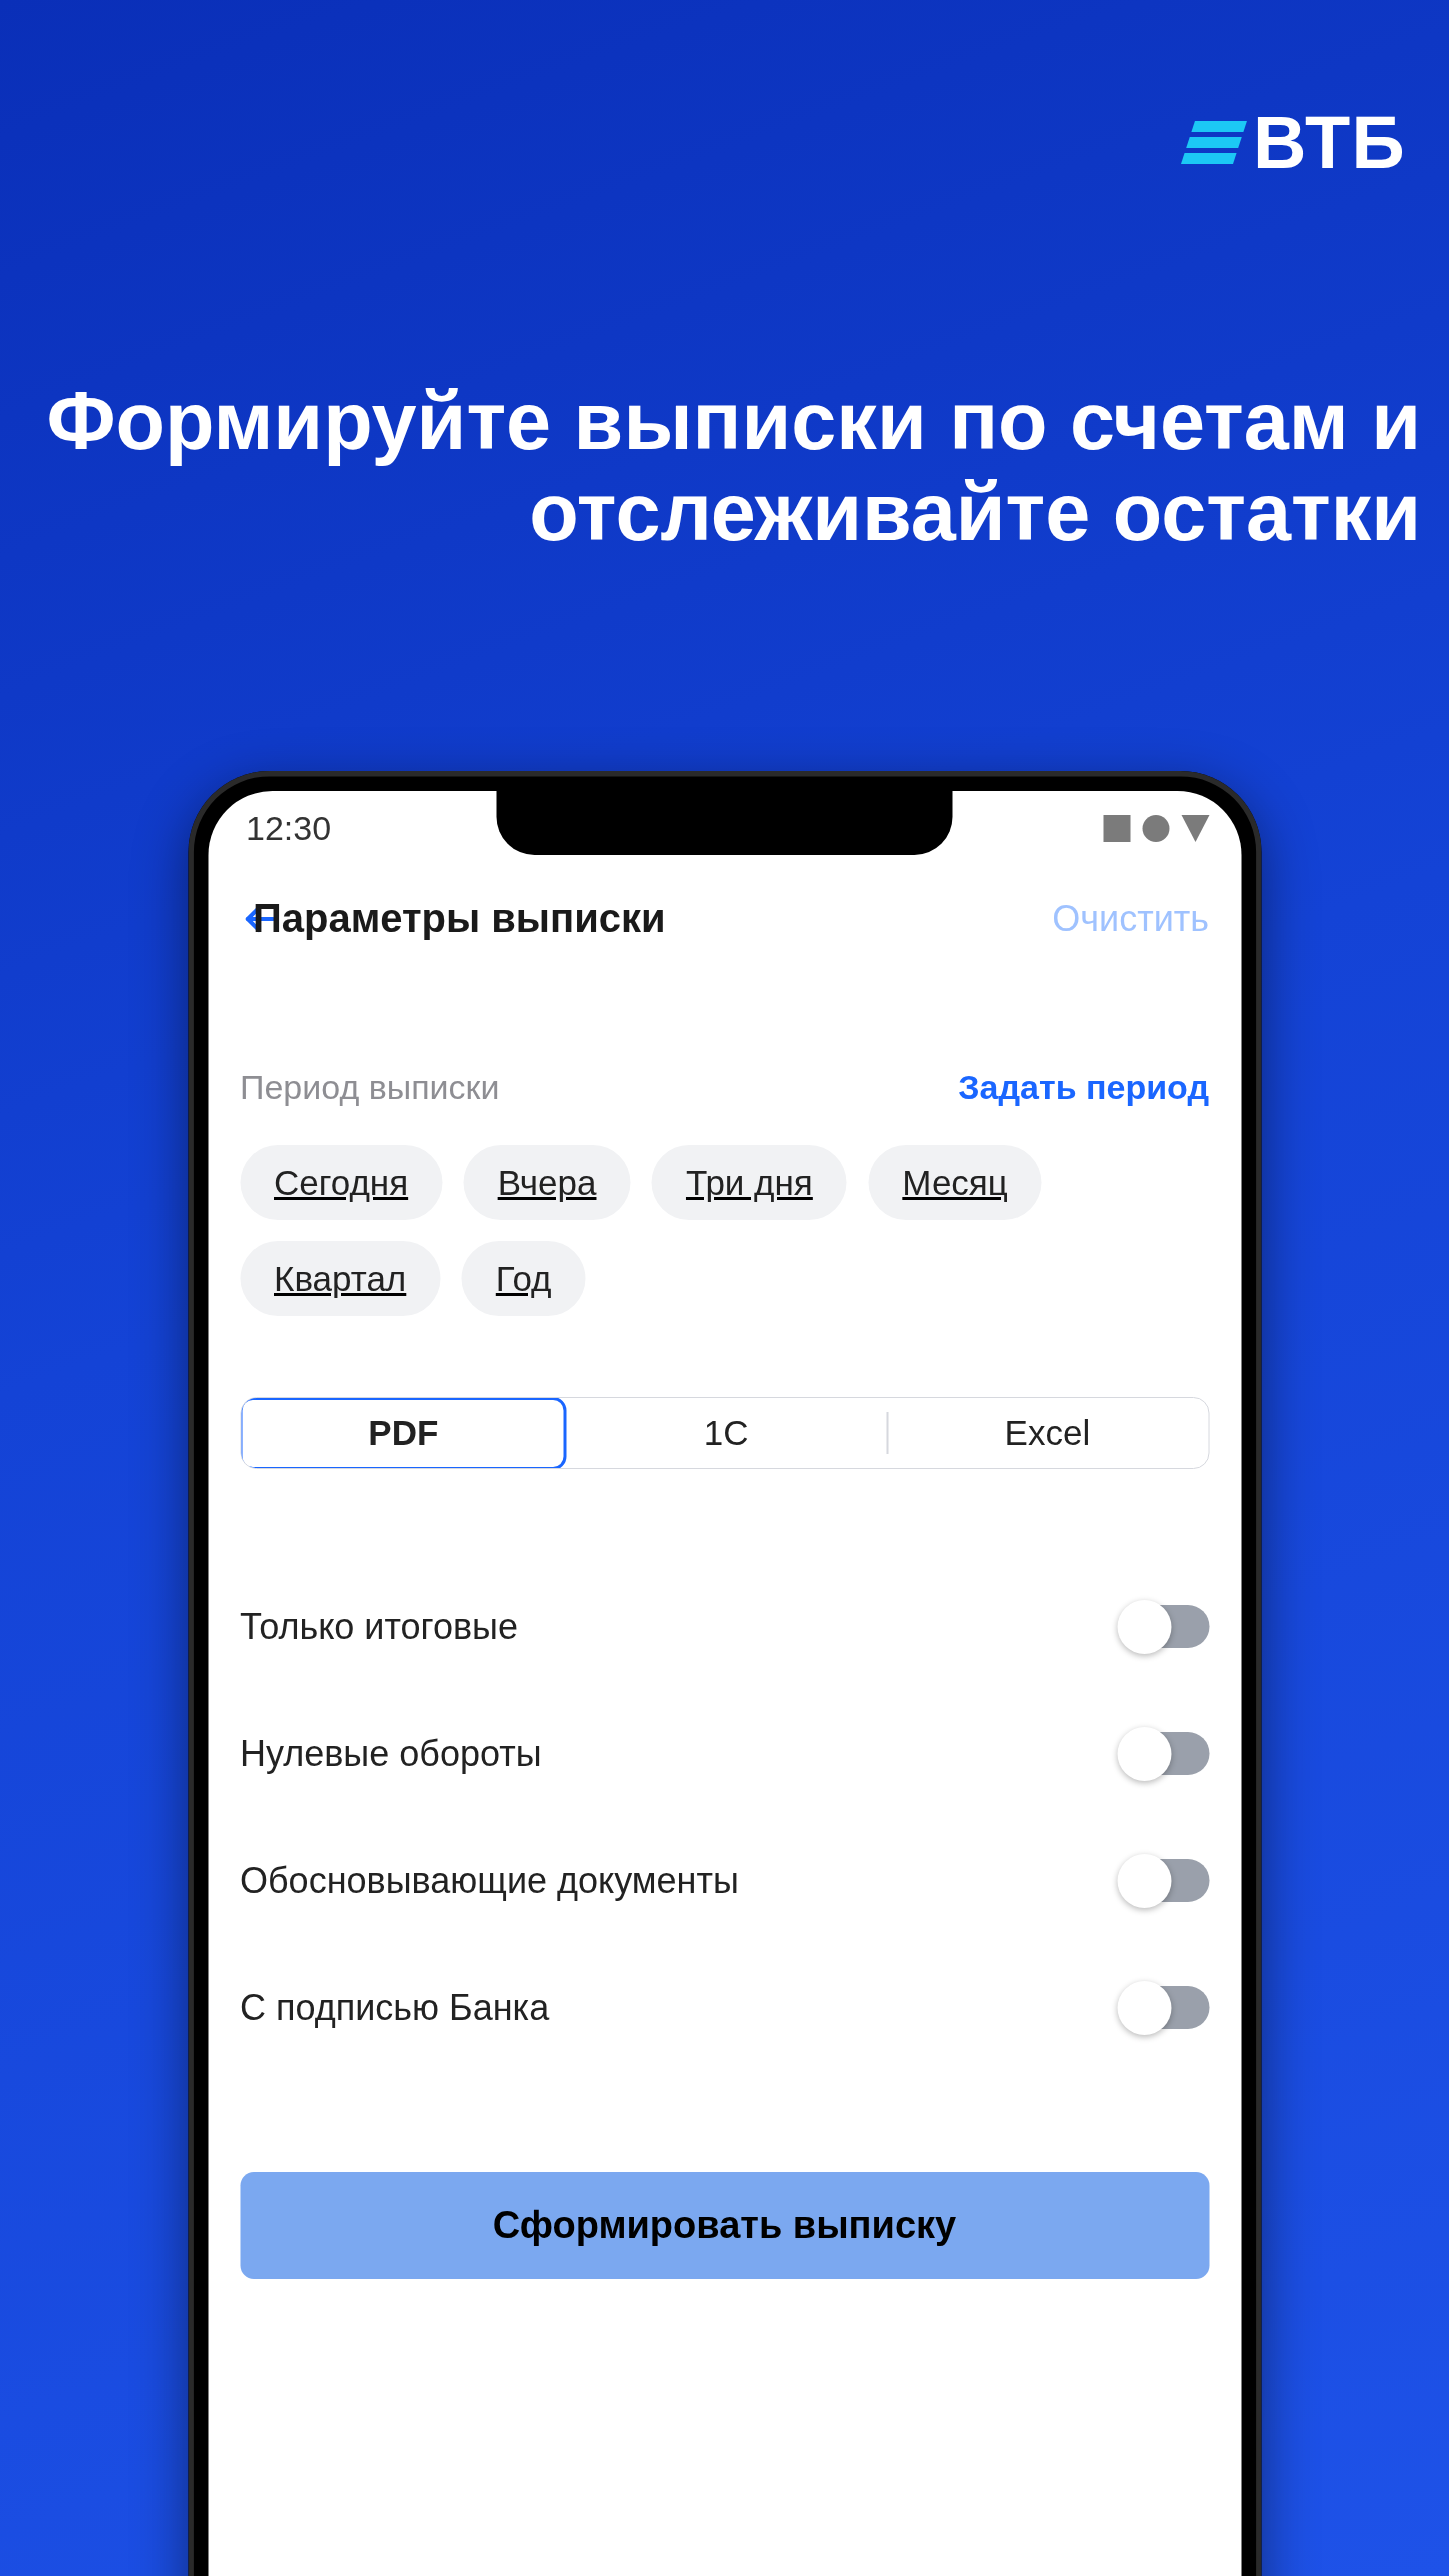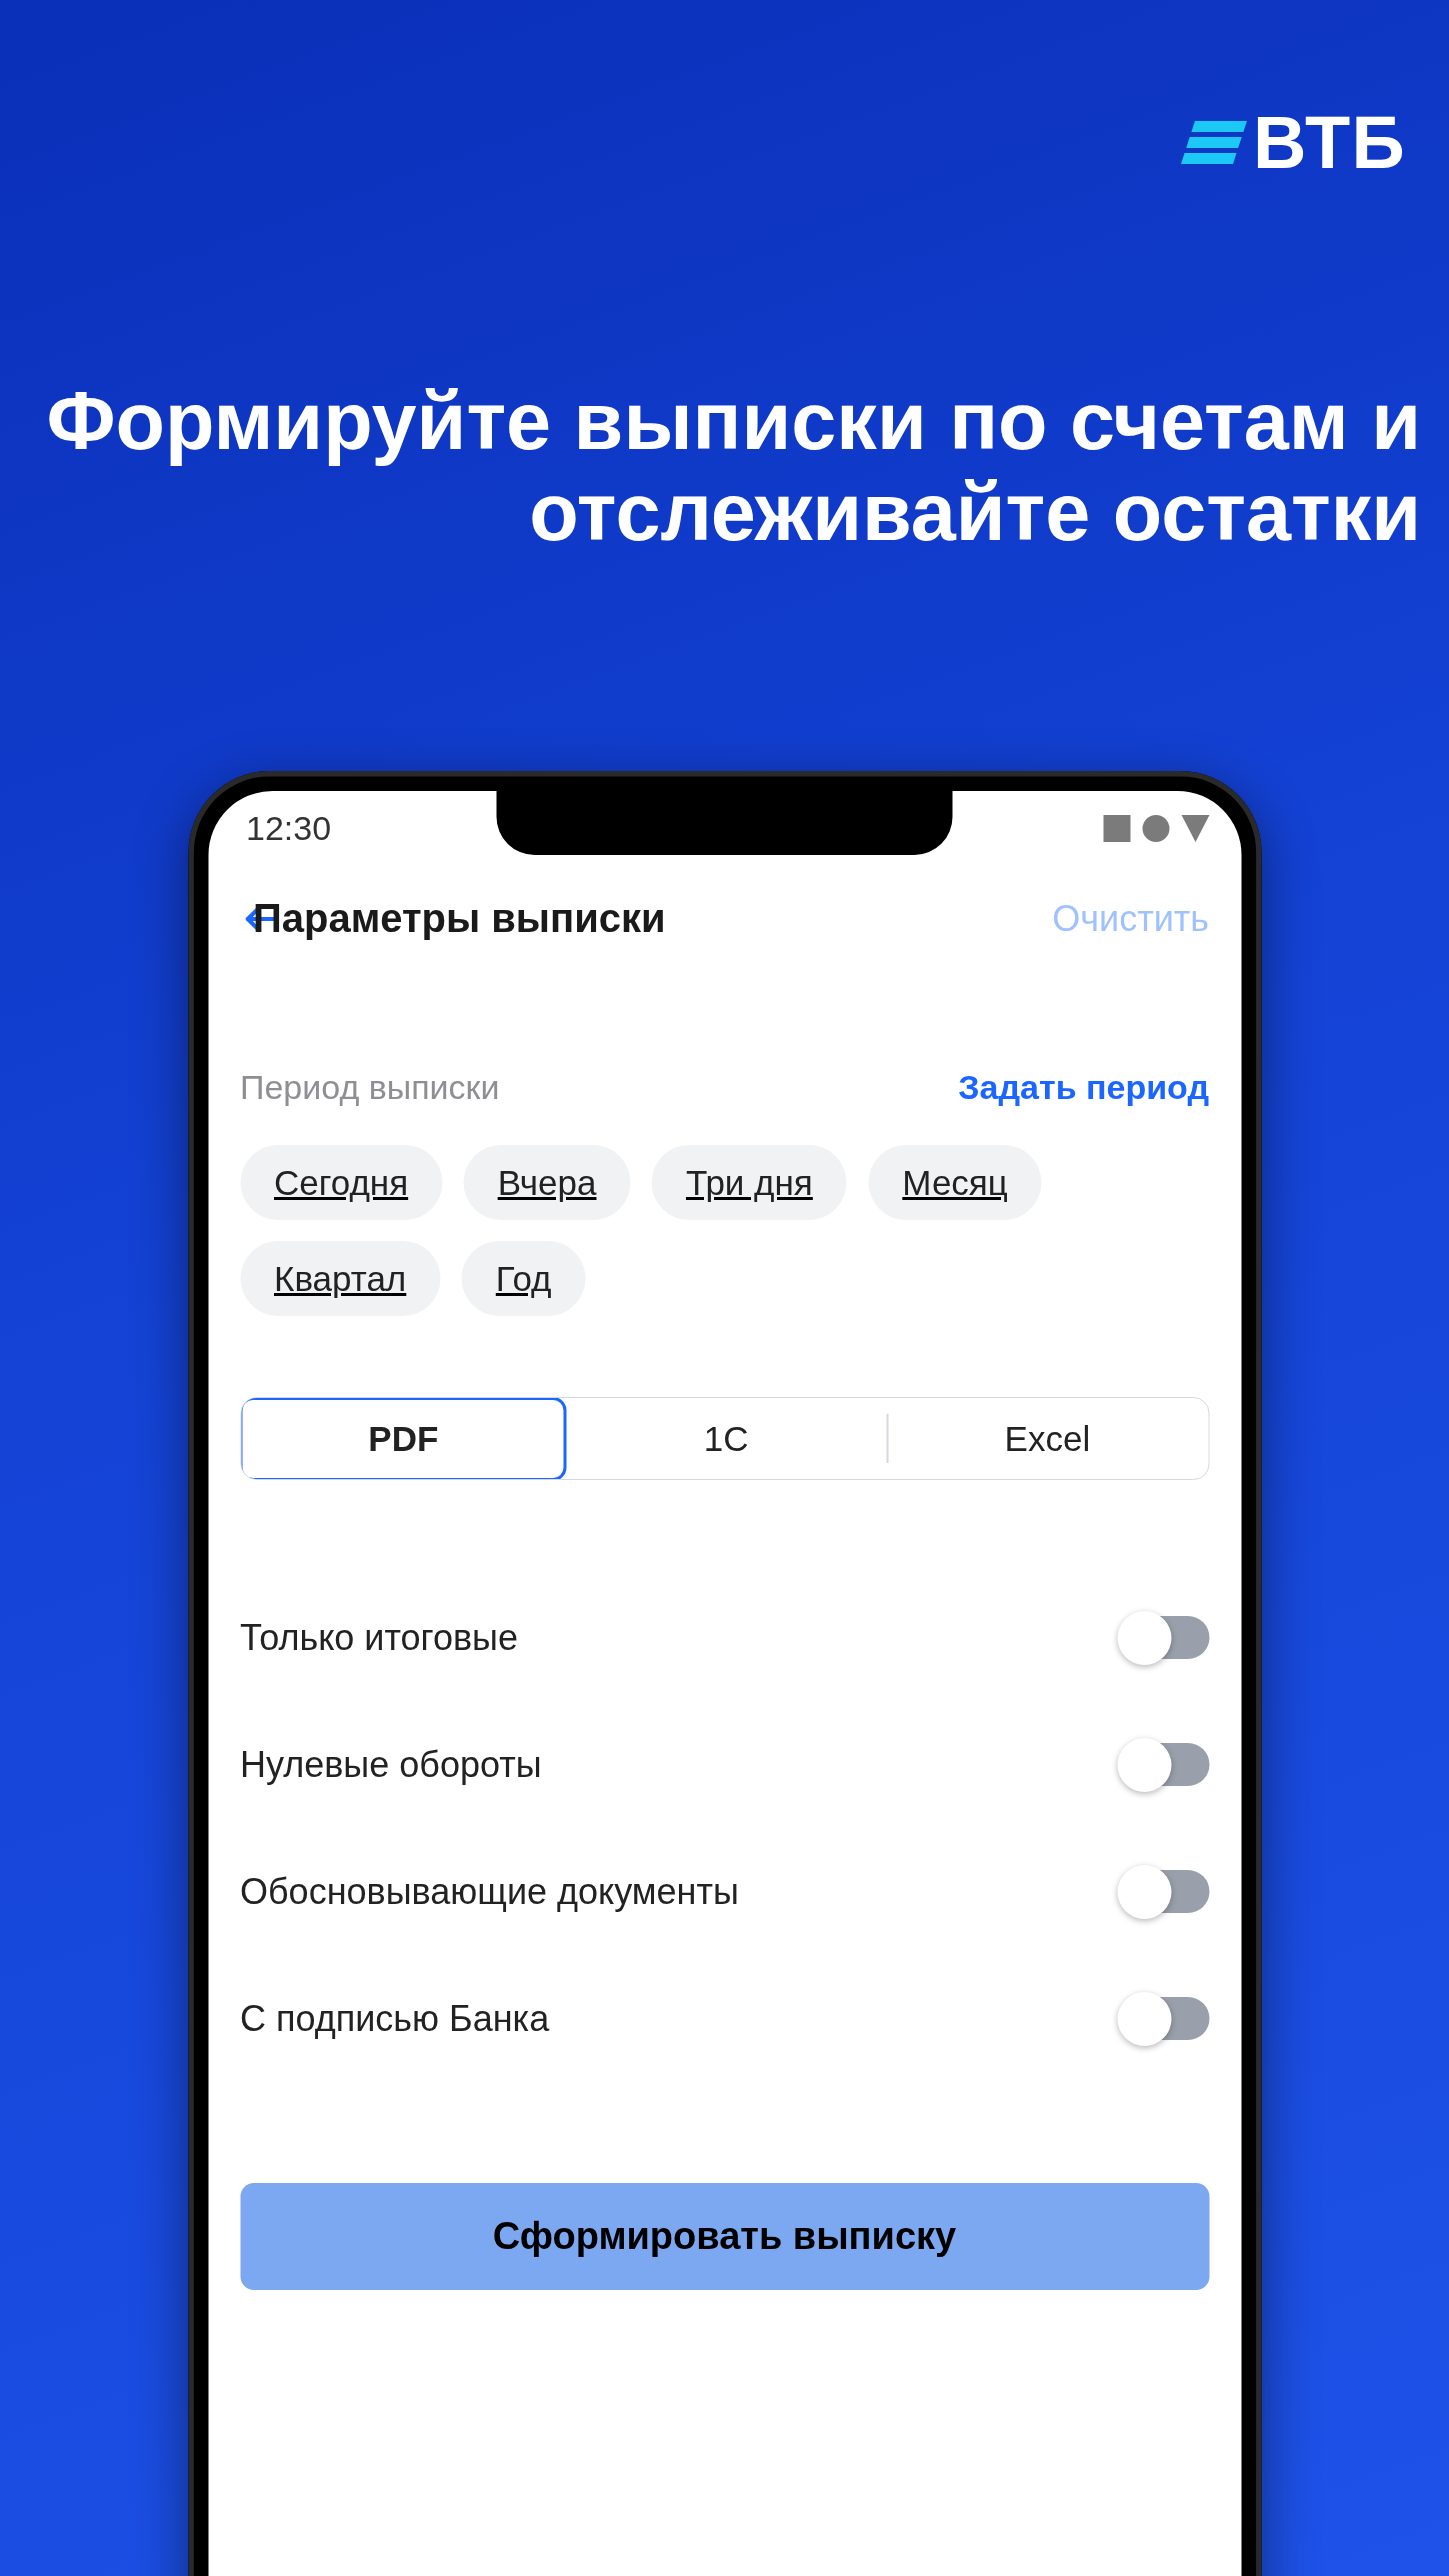--- a/index.html
+++ b/index.html
@@ -181,21 +181,21 @@
   font-weight: 500;
   color: #222;
 }
 
 
 .segmented {
   display: flex;
   border: 1.3px solid #d6d8de;
   border-radius: 16px;
   overflow: hidden;
-  height: 83px;
+  height: 72px;
   margin-top: 81px;
 }
 .segment {
   flex: 1;
   display: flex;
   align-items: center;
   justify-content: center;
   font-size: 35px;
   font-weight: 500;
   color: #222;

